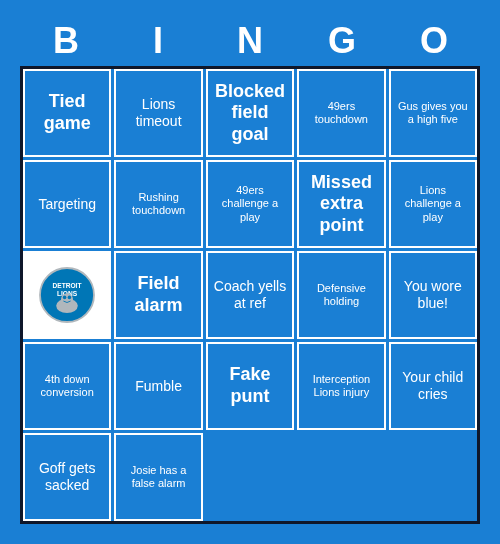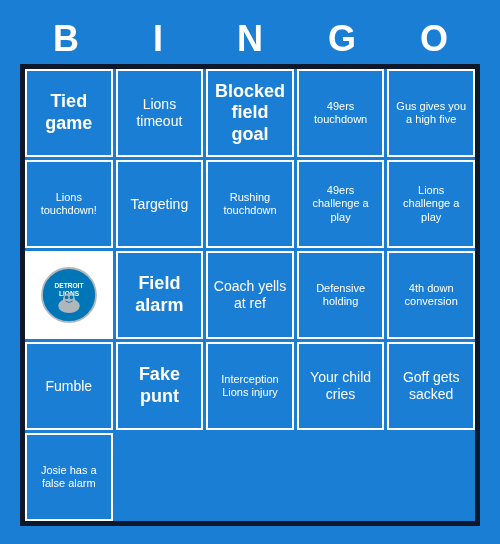--- a/index.html
+++ b/index.html
@@ -26,21 +26,21 @@
       text-align: center;
       font-size: 36px;
       font-weight: bold;
       color: white;
       font-family: Arial, sans-serif;
     }
     .bingo-grid {
       display: grid;
       grid-template-columns: repeat(5, 1fr);
       gap: 3px;
-      border: 5px solid #0f172a;
+      border: 3px solid #0f172a;
     }
     .bingo-cell {
       background-color: #1a7fd4;
       border: 2px solid white;
       display: flex;
       align-items: center;
       justify-content: center;
       text-align: center;
       padding: 6px 4px;
       min-height: 88px;
@@ -88,31 +88,31 @@
       </div>
       <div class="bingo-cell large-text">
         <span class="cell-text">Blocked field goal</span>
       </div>
       <div class="bingo-cell small-text">
         <span class="cell-text">49ers touchdown</span>
       </div>
       <div class="bingo-cell small-text">
         <span class="cell-text">Gus gives you a high five</span>
       </div>
-      <div class="bingo-cell small-text">
-        <span class="cell-text">Lions touchdown!</span>
-      </div>
       <div class="bingo-cell medium-text">
         <span class="cell-text">Targeting</span>
       </div>
       <div class="bingo-cell small-text">
         <span class="cell-text">Rushing touchdown</span>
       </div>
       <div class="bingo-cell small-text">
         <span class="cell-text">49ers challenge a play</span>
+      </div>
+      <div class="bingo-cell large-text">
+        <span class="cell-text">Missed extra point</span>
       </div>
       <div class="bingo-cell small-text">
         <span class="cell-text">Lions challenge a play</span>
       </div>
       <div class="bingo-cell free-space">
         <svg viewBox="0 0 100 100" xmlns="http://www.w3.org/2000/svg">
           <circle cx="50" cy="50" r="45" fill="#0076B6" stroke="#B0B7BC" stroke-width="3"></circle>
           <text x="50" y="38" text-anchor="middle" font-size="11" fill="white" font-weight="bold" font-family="Arial">DETROIT</text>
           <text x="50" y="52" text-anchor="middle" font-size="11" fill="white" font-weight="bold" font-family="Arial">LIONS</text>
 
@@ -125,20 +125,23 @@
       </div>
       <div class="bingo-cell large-text">
         <span class="cell-text">Field alarm</span>
       </div>
       <div class="bingo-cell medium-text">
         <span class="cell-text">Coach yells at ref</span>
       </div>
       <div class="bingo-cell small-text">
         <span class="cell-text">Defensive holding</span>
       </div>
+      <div class="bingo-cell medium-text">
+        <span class="cell-text">You wore blue!</span>
+      </div>
       <div class="bingo-cell small-text">
         <span class="cell-text">4th down conversion</span>
       </div>
       <div class="bingo-cell medium-text">
         <span class="cell-text">Fumble</span>
       </div>
       <div class="bingo-cell large-text">
         <span class="cell-text">Fake punt</span>
       </div>
       <div class="bingo-cell small-text">

